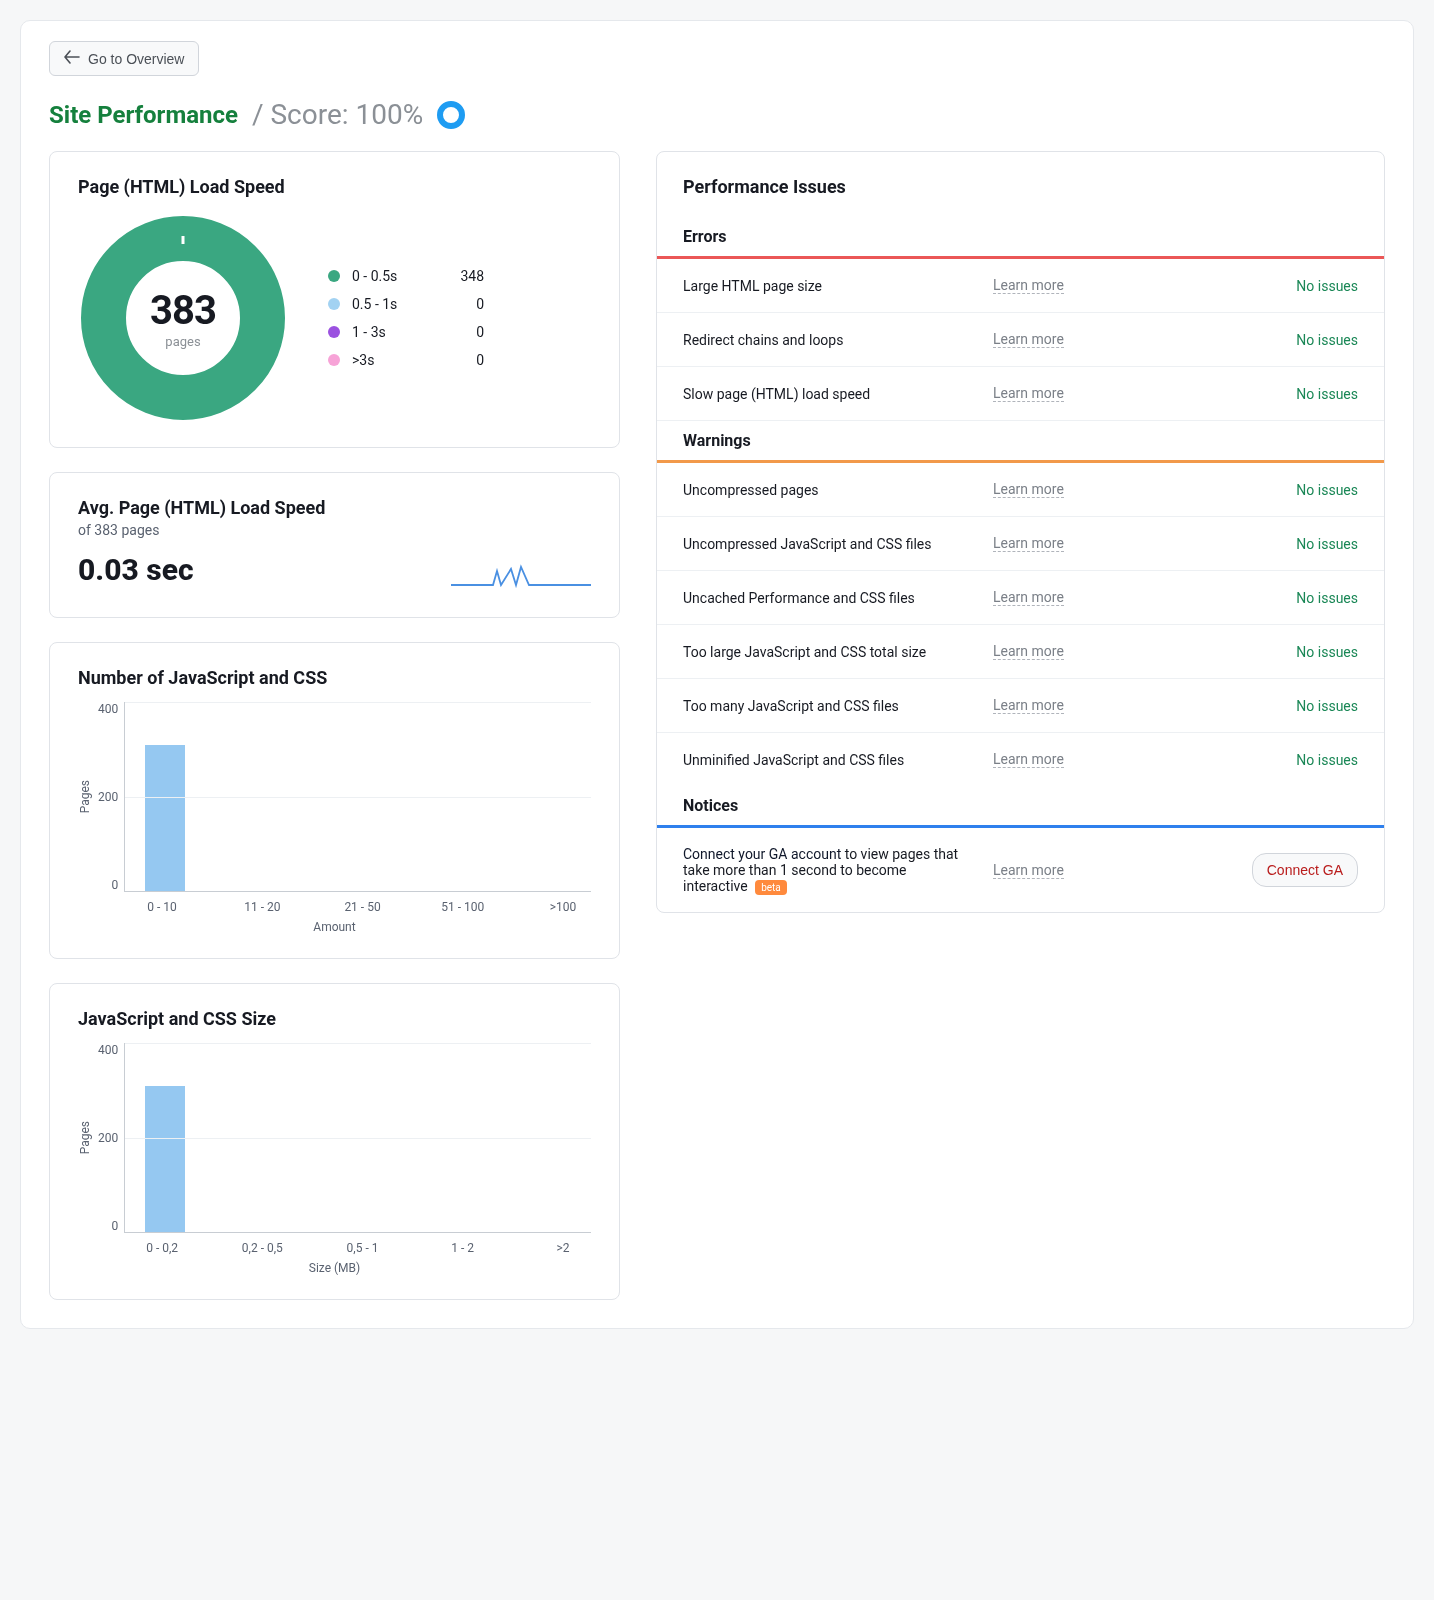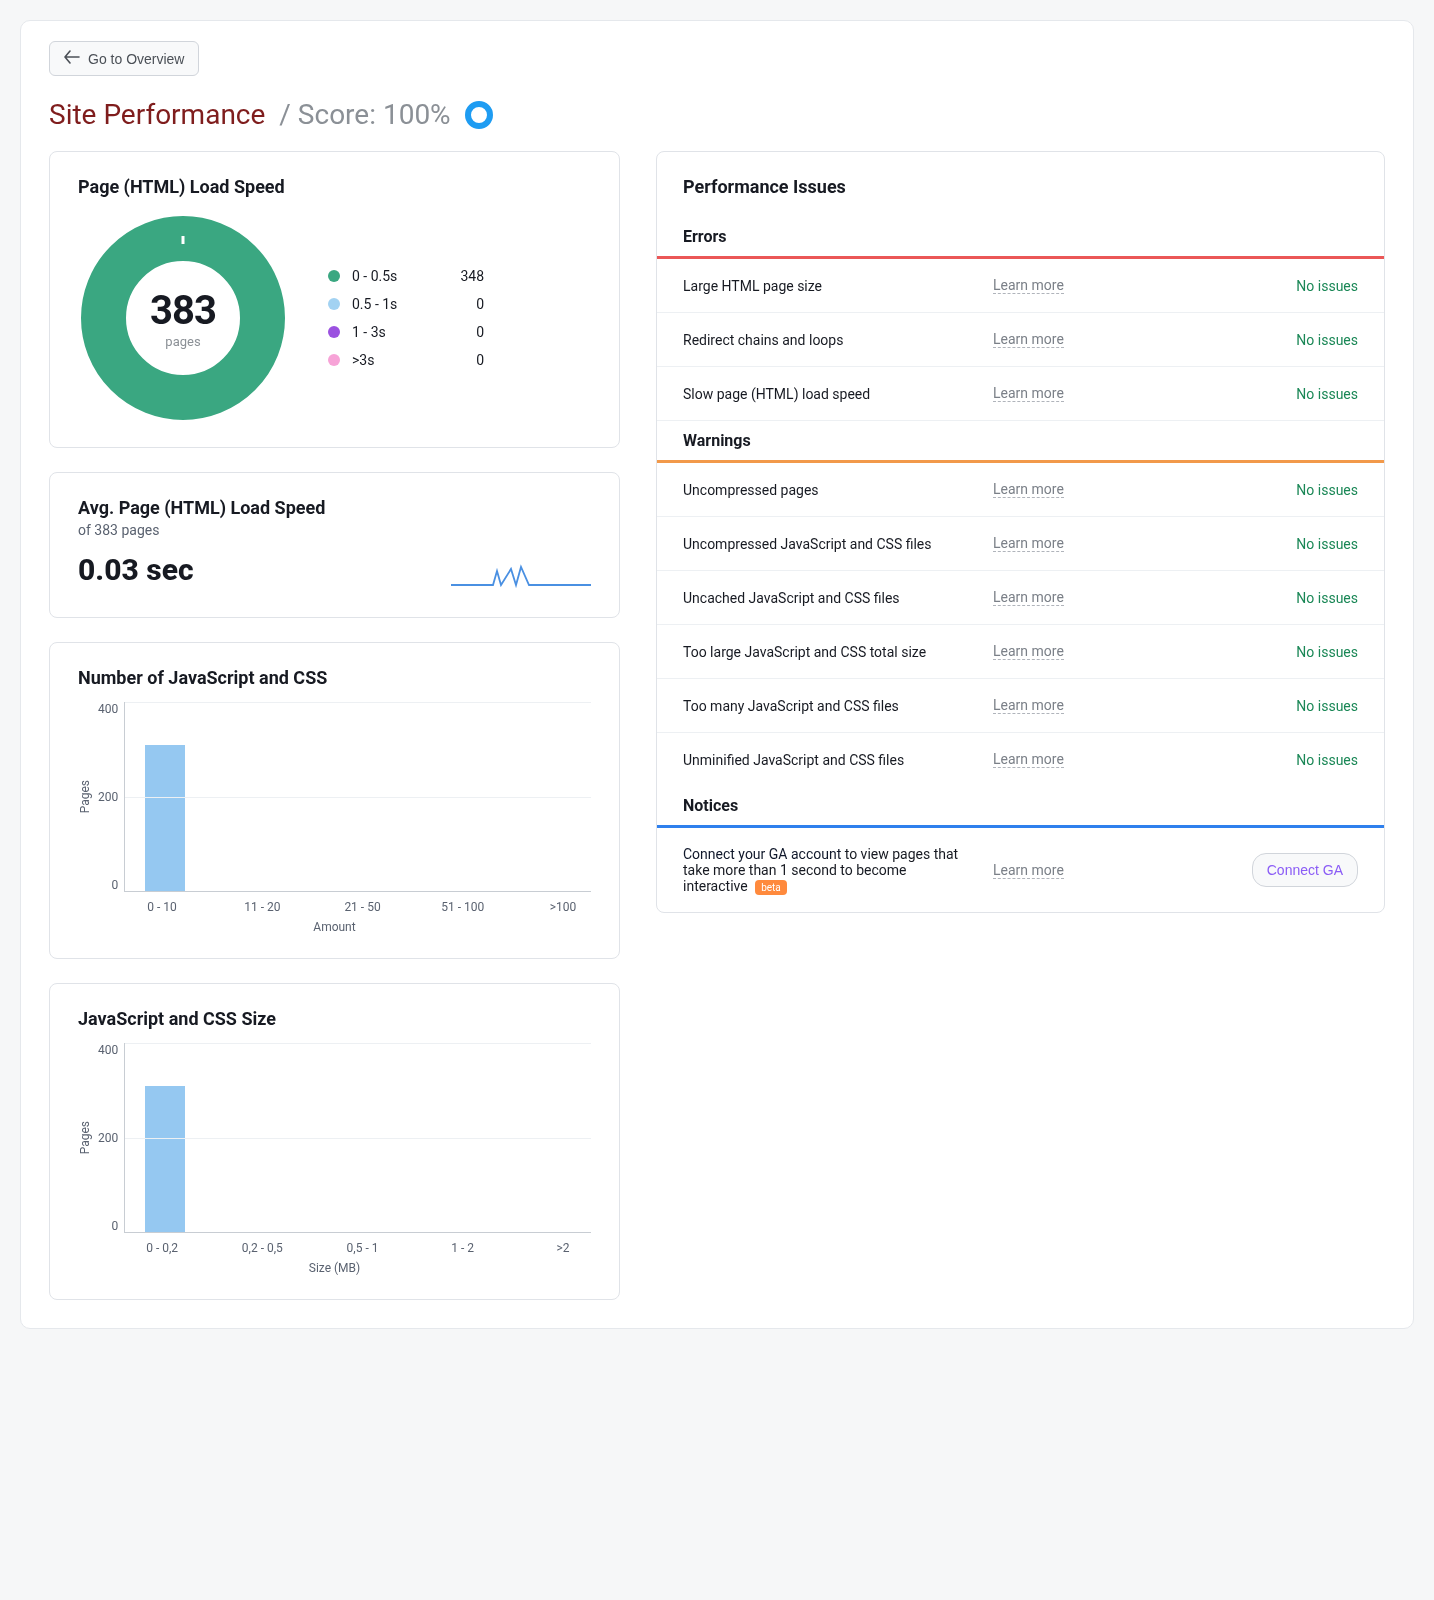--- a/index.html
+++ b/index.html
@@ -30,21 +30,21 @@
   font-size: 14px;
   cursor: pointer;
 }
 .back-btn svg { width: 16px; height: 14px; }
 .title-row {
   display: flex;
   align-items: center;
   gap: 14px;
   margin: 22px 0 20px 0;
 }
-.title-main { font-size: 28px; font-weight: 400; color: #7f1d1d; }
+.title-main { font-size: 24px; font-weight: 700; color: #15803d; }
 .title-score { font-size: 28px; color: #8b9096; font-weight: 400; }
 .ring-icon {
   width: 28px; height: 28px;
   border: 6px solid #1e9cf2;
   border-radius: 50%;
 }
 .columns { display: flex; gap: 36px; }
 .left-col { width: 571px; display: flex; flex-direction: column; gap: 24px; }
 .right-col { flex: 1; }
 .card {
@@ -112,21 +112,21 @@
   color: #7b8088; border-bottom: 1px dashed #b0b4bb; cursor: pointer;
   font-size: 14px;
 }
 .issue-status { margin-left: auto; color: #1a8756; font-size: 14px; }
 .notice-text .ga-link { color: #0f172a; cursor: pointer; }
 .beta-badge {
   background: #ff8a3d; color: #fff; font-size: 10px; padding: 2px 6px;
   border-radius: 4px; margin-left: 4px;
 }
 .connect-ga-btn {
-  border: 1px solid #d1d5db; background: #f8f9fa; color: #8b5cf6;
+  border: 1px solid #d1d5db; background: #f8f9fa; color: #b91c1c;
   padding: 8px 14px; border-radius: 14px; cursor: pointer; font-size: 14px;
   margin-left: auto;
 }
 </style>
 </head>
 <body>
 
 <div class="page">
 
   <button class="back-btn">
@@ -292,21 +292,21 @@
                 <div class="issue-name">Uncompressed pages</div>
                 <span class="issue-learn">Learn more</span>
                 <span class="issue-status">No issues</span>
               </div>
               <div class="issue-row">
                 <div class="issue-name">Uncompressed JavaScript and CSS files</div>
                 <span class="issue-learn">Learn more</span>
                 <span class="issue-status">No issues</span>
               </div>
               <div class="issue-row">
-                <div class="issue-name">Uncached JavaScript and CSS files</div>
+                <div class="issue-name">Uncached Performance and CSS files</div>
                 <span class="issue-learn">Learn more</span>
                 <span class="issue-status">No issues</span>
               </div>
               <div class="issue-row">
                 <div class="issue-name">Too large JavaScript and CSS total size</div>
                 <span class="issue-learn">Learn more</span>
                 <span class="issue-status">No issues</span>
               </div>
               <div class="issue-row">
                 <div class="issue-name">Too many JavaScript and CSS files</div>

